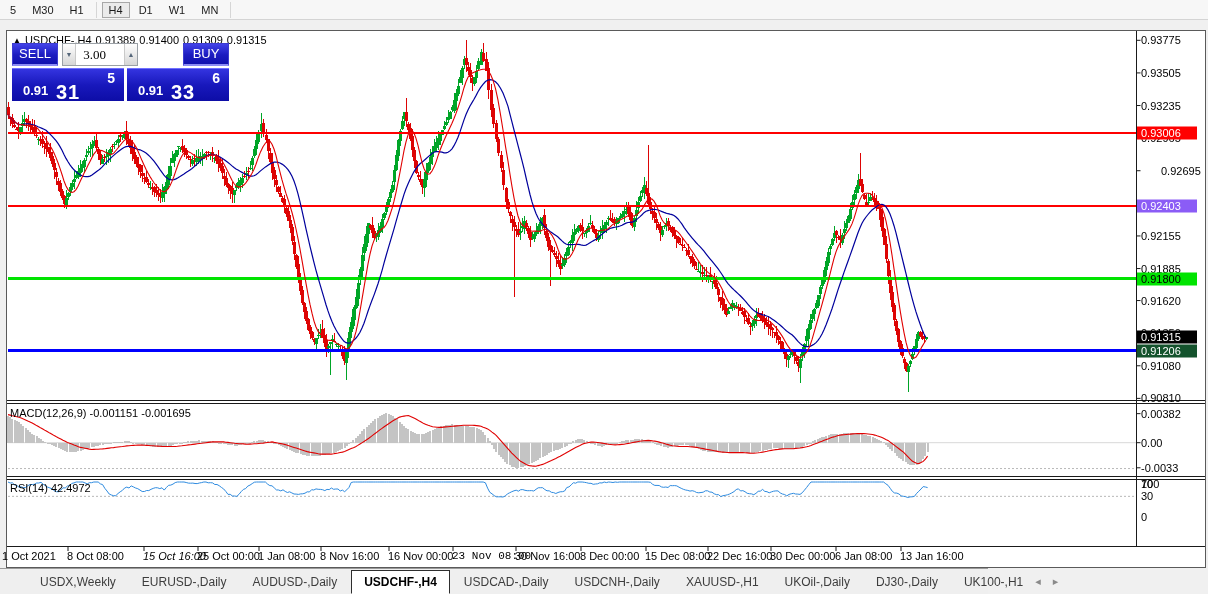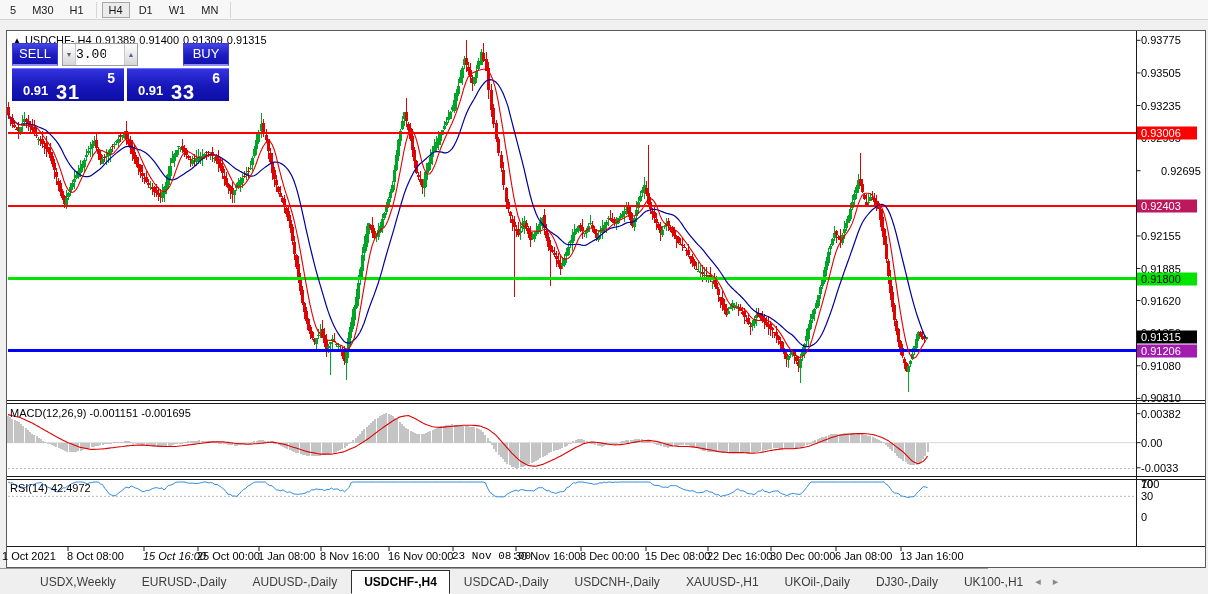--- a/index.html
+++ b/index.html
@@ -25,21 +25,21 @@
   .btn-trade{width:46px;color:#fff;font-size:13px;text-align:center;line-height:20px;
              background:linear-gradient(#4242e8,#1c1cc0 55%,#1212ae);
              border:1px solid #3c3cd0;border-bottom:2px solid #8c8cf4;cursor:default}
   .btn-buy{margin-left:auto}
   .spin{display:flex;margin-left:4px;height:23px;border:1px solid #9aa0a6;background:#fff}
   .spin-btn{width:13px;background:linear-gradient(#fefefe,#d6d6d6);color:#55667a;font-size:7px;
             text-align:center;line-height:21px;cursor:default}
   .spin-dn{border-right:1px solid #c9c9c9}
   .spin-up{border-left:1px solid #c9c9c9}
   .vol-input{width:48px;border:none;outline:none;font-size:13px;text-align:right;padding-right:18px;
-             font-family:Liberation Mono, monospace;color:#000}
+             font-family:Liberation Serif, serif;color:#000}
   .tw-row2{display:flex;gap:3px;height:33px;margin-top:2px}
   .price-box{position:relative;color:#fff;background:linear-gradient(#3434e0,#1818bc 50%,#0d0da6);
              border-top:1px solid #7070ff;overflow:hidden}
   .pb-left{width:112px}.pb-right{width:102px}
   .pb-base{position:absolute;left:11px;bottom:3px;font-size:13px;font-weight:700}
   .pb-big{position:absolute;left:44px;bottom:-3px;font-size:20px;font-weight:700;letter-spacing:1px}
   .pb-sup{position:absolute;right:9px;top:1px;font-size:14px;font-weight:700}
   
   .axis-tick{position:absolute;left:1141px;font-size:11px;color:#000;transform:translateY(-50%);white-space:nowrap;z-index:3}
   .level-label{position:absolute;left:1137px;width:60px;height:13px;font-size:11px;line-height:13px;
@@ -1500,23 +1500,23 @@
       <div class="axis-tick" style="top: 365.775px;">0.91080</div>
       <div class="axis-tick" style="top: 398.383px;">0.90810</div>
       <div class="axis-tick" style="top: 414px;">0.00382</div>
       <div class="axis-tick" style="top: 443px;">0.00</div>
       <div class="axis-tick" style="top: 468px;">-0.0033</div>
       <div class="axis-tick" style="top: 484px;">100</div>
       <div class="axis-tick" style="top: 484px;">70</div>
       <div class="axis-tick" style="top: 496.35px;">30</div>
       <div class="axis-tick" style="top: 517.2px;">0</div>
       <div class="level-label" style="top: 133.172px; background: rgb(255, 0, 0); color: rgb(255, 255, 255);">0.93006</div>
-      <div class="level-label" style="top: 205.996px; background: #be185d; color: rgb(255, 255, 255);">0.92403</div>
+      <div class="level-label" style="top: 205.996px; background: #8b5cf6; color: rgb(255, 255, 255);">0.92403</div>
       <div class="level-label" style="top: 278.821px; background: rgb(0, 228, 0); color: rgb(0, 0, 0);">0.91800</div>
-      <div class="level-label" style="top: 350.558px; background: #a21caf; color: rgb(255, 255, 255);">0.91206</div>
+      <div class="level-label" style="top: 350.558px; background: #14532d; color: rgb(255, 255, 255);">0.91206</div>
       <div class="level-label" style="top: 337.394px; background: rgb(0, 0, 0); color: rgb(255, 255, 255);">0.91315</div>
     </div>
   <div id="timeLabels">
       <div class="time-label" style="left: 2px;">1 Oct 2021</div>
       <div class="time-label" style="left: 67px;">8 Oct 08:00</div>
       <div class="time-label" style="left: 143px; font-style: italic;">15 Oct 16:00</div>
       <div class="time-label" style="left: 197px;">25 Oct 00:00</div>
       <div class="time-label" style="left: 258px;">1 Jan 08:00</div>
       <div class="time-label" style="left: 320px;">8 Nov 16:00</div>
       <div class="time-label" style="left: 388px;">16 Nov 00:00</div>

